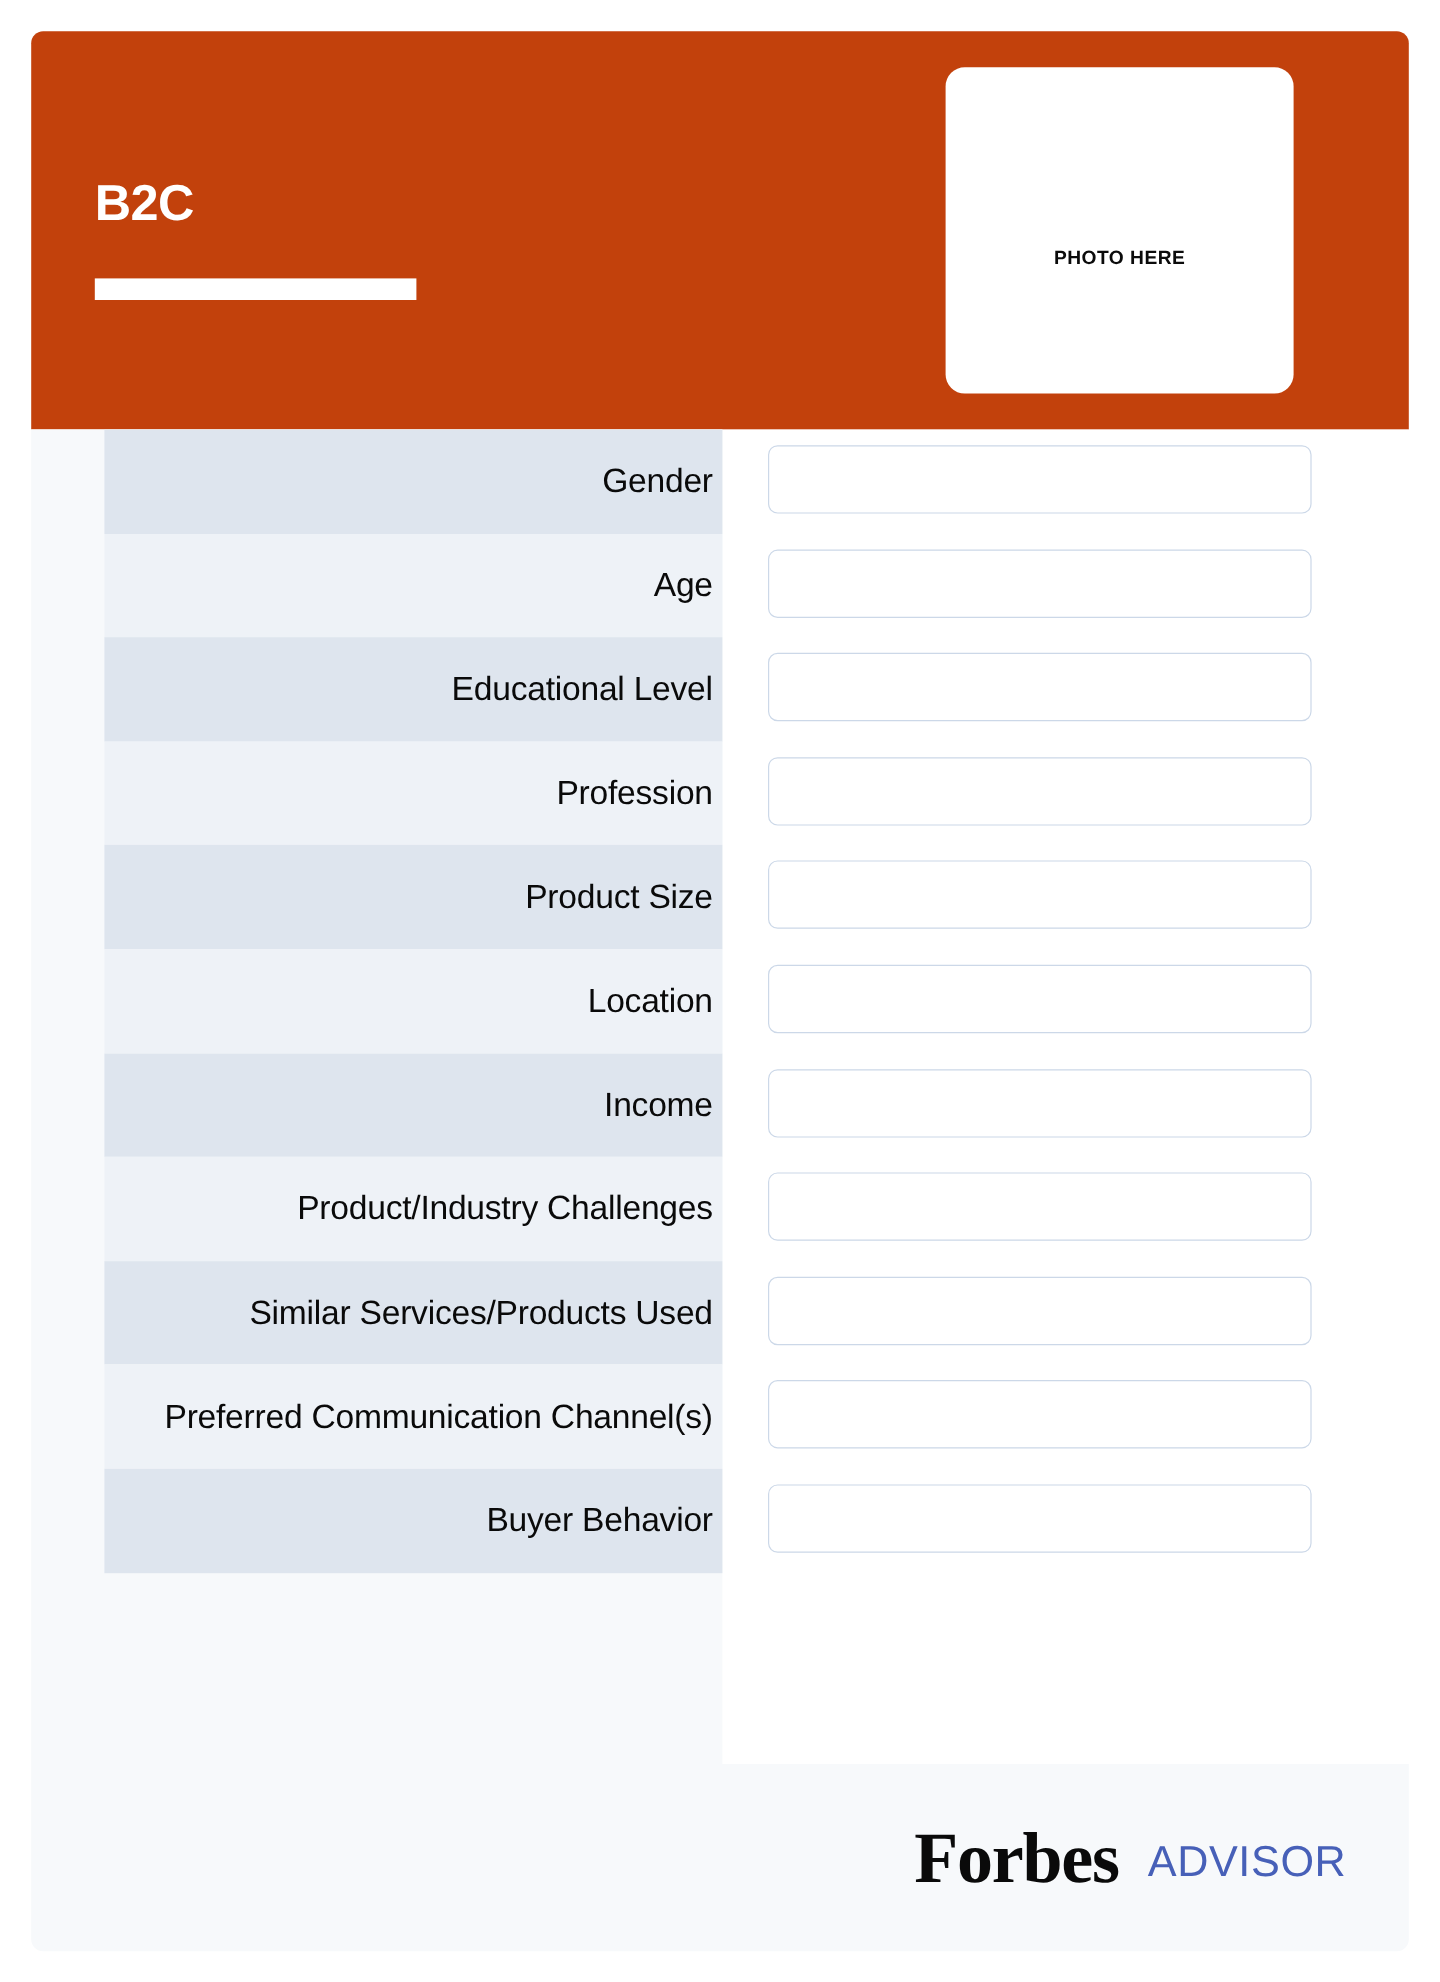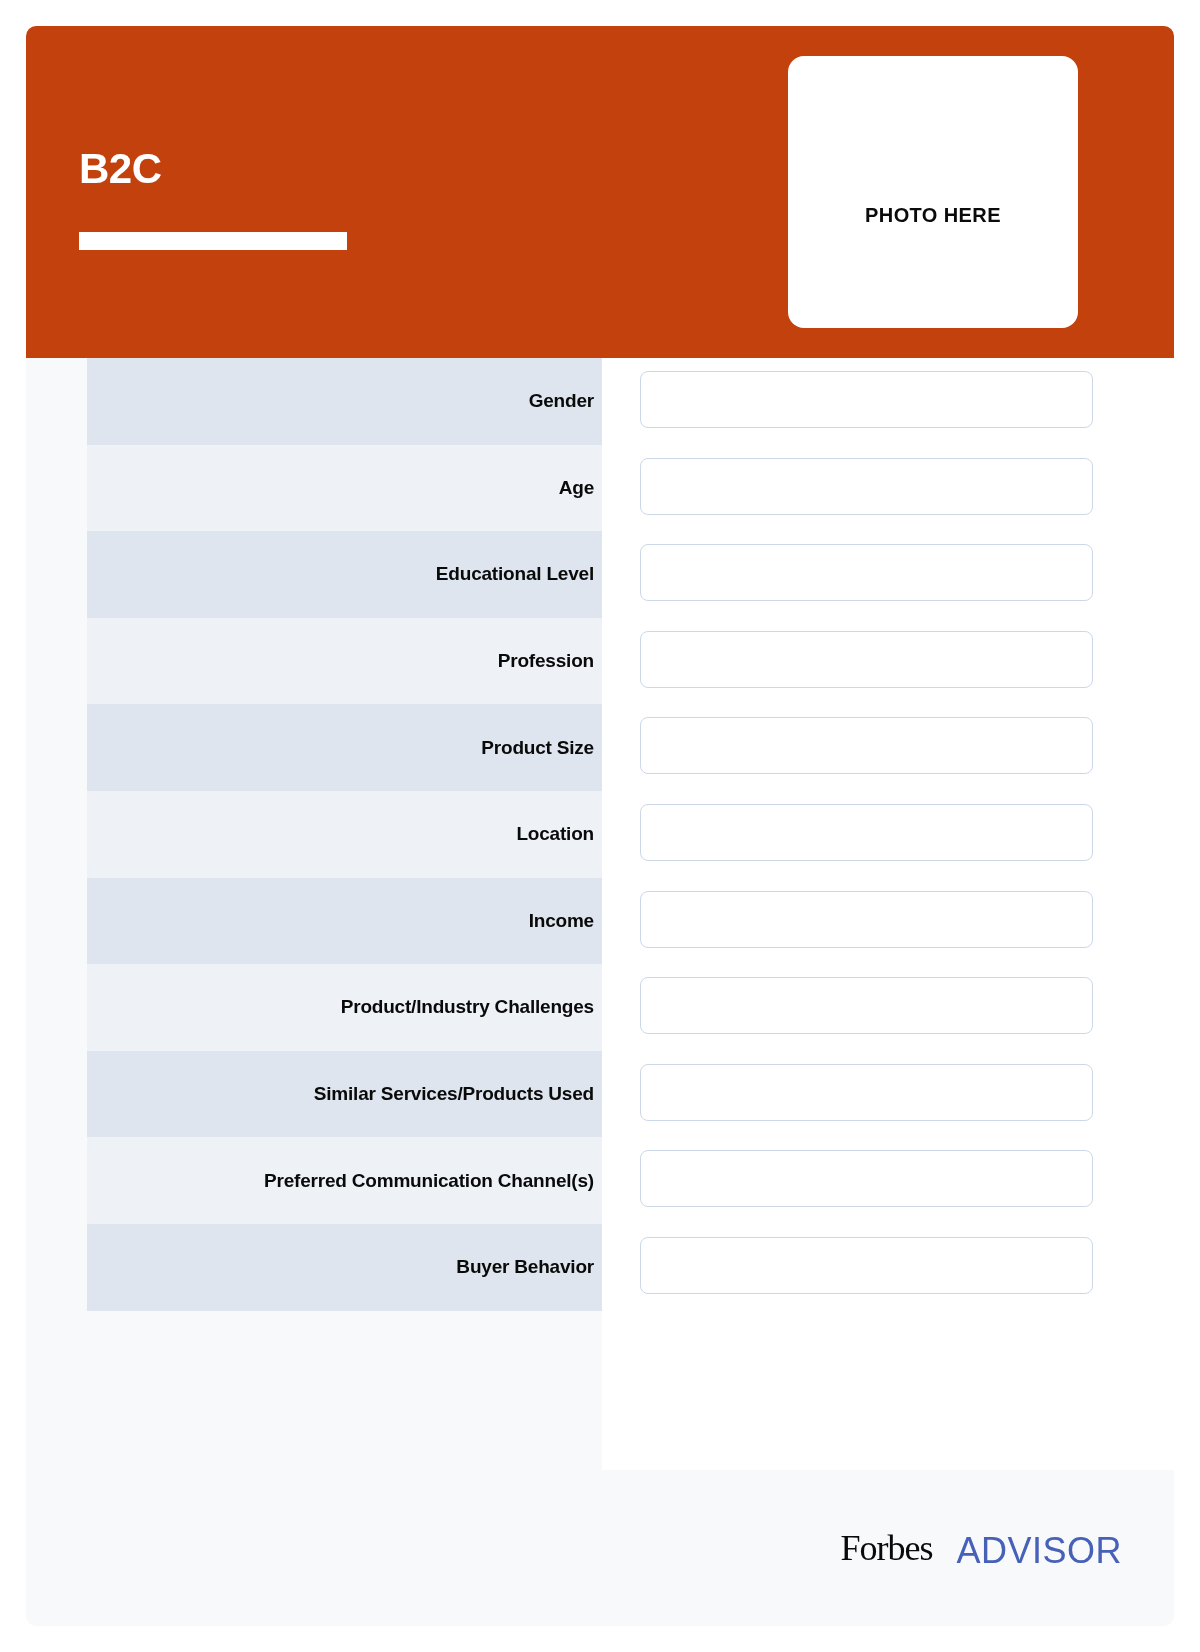--- a/index.html
+++ b/index.html
@@ -62,21 +62,21 @@
   }
   #photo-label {
     position: absolute;
     left: 0;
     top: 0;
     width: 290px;
     height: 319px;
     display: flex;
     align-items: center;
     justify-content: center;
-    font-size: 20px;
+    font-size: 16px;
     font-weight: bold;
     color: #0b0b0b;
     letter-spacing: 0.4px;
   }
 
   
   #body-area {
     position: absolute;
     left: 0;
     top: 332px;
@@ -122,22 +122,22 @@
     display: flex;
     align-items: center;
     justify-content: flex-end;
     box-sizing: border-box;
     padding-right: 8px;
   }
   .row:nth-child(odd) .row-label { background: #dee5ee; }
   .row:nth-child(even) .row-label { background: #eef2f7; }
 
   .row-label span {
-    font-size: 19px;
-    font-weight: bold;
+    font-size: 28px;
+    font-weight: normal;
     color: #0a0a0a;
     letter-spacing: -0.2px;
     white-space: nowrap;
   }
 
   .row-input {
     position: absolute;
     left: 614px;
     top: 13px;
     width: 453px;
@@ -161,22 +161,22 @@
     width: 1148px;
     height: 156px;
     display: flex;
     align-items: center;
     justify-content: flex-end;
     padding-right: 52px;
     box-sizing: border-box;
   }
   #logo-forbes {
     font-family: "Liberation Serif", serif;
-    font-weight: normal;
-    font-size: 36px;
+    font-weight: bold;
+    font-size: 60px;
     color: #0a0a0a;
     letter-spacing: -1px;
     line-height: 1;
   }
   #logo-advisor {
     font-family: "Liberation Sans", sans-serif;
     font-weight: normal;
     font-size: 36px;
     color: #4760b8;
     letter-spacing: 0.5px;

